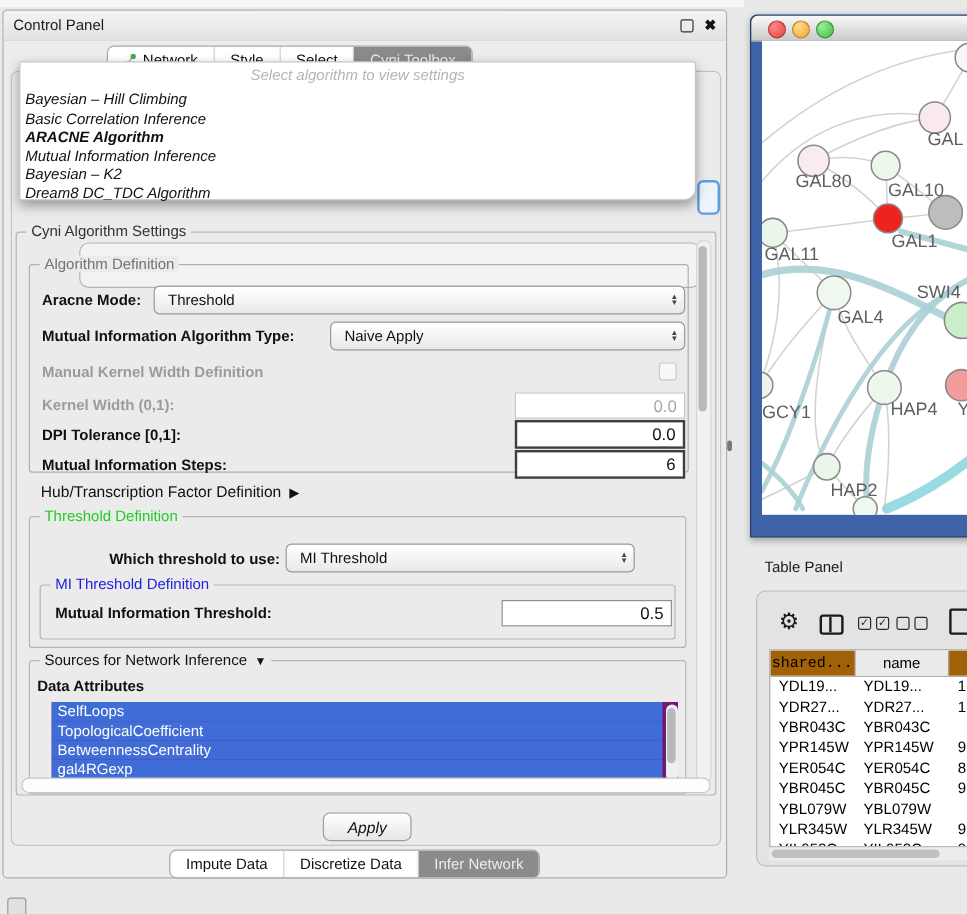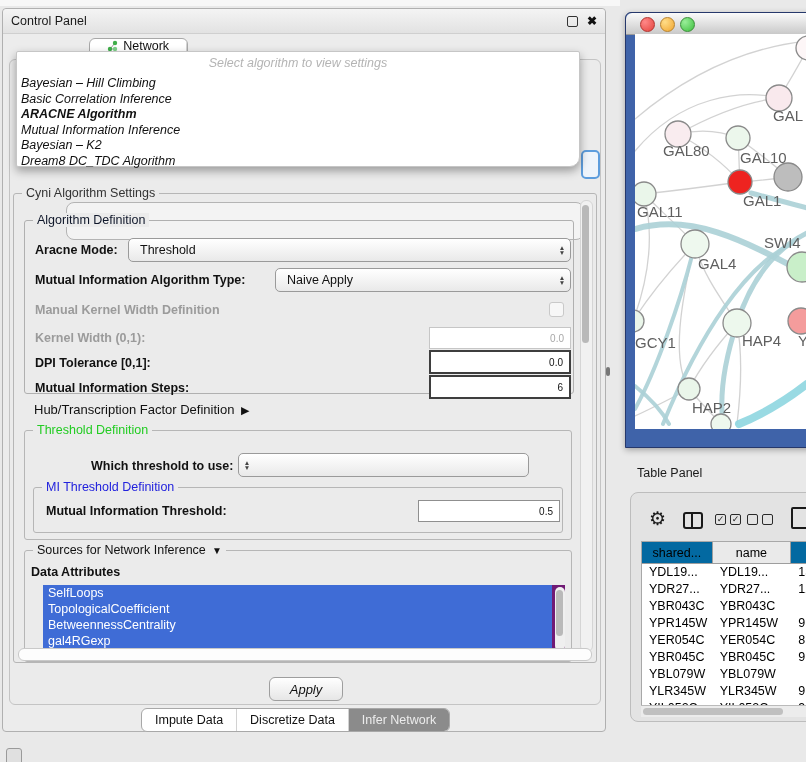--- a/index.html
+++ b/index.html
@@ -9,21 +9,21 @@
   
   #control-panel{left:2px;top:8px;width:602px;height:722px;background:#ececec;
     border:1px solid #b0b0b0;border-radius:4px;}
   #cp-titlebar{left:0;top:0;width:100%;height:24px;background:linear-gradient(#f4f4f4,#e2e2e2);
     border-bottom:1px solid #cfcfcf;border-radius:4px 4px 0 0;}
   #cp-title{left:8px;top:0;line-height:24px;font-size:12.5px;color:#1a1a1a;}
   #cp-float{right:27px;top:7px;width:9px;height:9px;border:1.5px solid #333;border-radius:2px;}
   #cp-close{right:8px;top:0;line-height:24px;font-size:12px;font-weight:bold;color:#111;}
   
   .tabbar{height:22px;display:flex;background:#ffffff;border:1px solid #a8a8a8;border-radius:6px;overflow:hidden;}
-  #top-tabbar{left:86px;top:29px;flex-direction:column;}
+  #top-tabbar{left:86px;top:29px;}
   .tab{display:flex;align-items:center;justify-content:center;padding:0 13px;font-size:12.5px;
     color:#111;border-right:1px solid #d2d2d2;white-space:nowrap;cursor:default;}
   .tab:last-child{border-right:none;}
   .tab.sel{background:#8b8b8b;color:#ececec;border-right:none;}
   .tab .ticon{margin-right:5px;display:inline-flex;}
   
   #cp-content{left:6px;top:50px;width:590px;height:644px;background:#ebebeb;
     border:1px solid #c4c4c4;border-radius:6px;}
   
   #ghost-combo{left:56px;top:142px;width:516px;height:36px;border:1px solid #b4b4b4;
@@ -45,21 +45,21 @@
   .lbl{position:absolute;font-size:12.5px;color:#111;white-space:nowrap;}
   .lbl.b{font-weight:bold;}
   .lbl.dis{color:#9b9b9b;font-weight:bold;}
   
   .combo{position:absolute;height:22px;background:linear-gradient(#ffffff,#e9e9e9);
     border:1px solid #9a9a9a;border-radius:5px;display:flex;align-items:center;}
   .combo .cv{flex:1;padding-left:11px;font-size:12.5px;color:#111;}
   .combo .steppers{width:16px;display:flex;flex-direction:column;align-items:center;
     justify-content:center;line-height:5px;font-size:6.5px;color:#444;}
   
-  .field{position:absolute;height:20px;background:#fff;font-size:10px;text-align:right;
+  .field{position:absolute;height:20px;background:#fff;font-size:14px;text-align:right;
     padding:0 6px;font-family:"Liberation Sans",sans-serif;box-sizing:content-box;}
   .field.light{border:1px solid #c6c6c6;color:#a8a8a8;}
   .field.dark{border:2px solid #3e3e3e;color:#111;}
   .field.mid{border:1.5px solid #8f8f8f;color:#111;}
   .checkbox{position:absolute;width:13px;height:13px;border:1.5px solid #c9c9c9;
     border-radius:3px;background:#f7f7f7;}
   
   .vsb-track{position:absolute;width:11px;background:#f1f1f1;border:1px solid #d5d5d5;border-radius:6px;}
   .vsb-thumb{position:absolute;left:1px;width:7px;background:#b9b9b9;border-radius:4px;}
   .hsb-capsule{position:absolute;height:11px;background:#fdfdfd;border:1px solid #c9c9c9;border-radius:6px;}
@@ -97,21 +97,21 @@
   #ti-checked{left:84px;top:21px;}
   #ti-unchecked{left:116px;top:21px;}
   .mini-cbx{width:9px;height:9px;border:1.5px solid #2a2a2a;border-radius:2px;
     font-size:9px;line-height:8px;text-align:center;color:#1a1a1a;}
   #ti-newtable{left:160px;top:14px;width:14px;height:18px;border:2px solid #1a1a1a;border-radius:2px;background:#e3e3e3;}
   #tp-table{left:10px;top:48px;width:190px;height:164px;background:#ffffff;
     border:1px solid #a8a8a8;overflow:hidden;}
   #tp-head{display:flex;height:21px;border-bottom:1px solid #9e9e9e;}
   .th{font-size:12.5px;display:flex;align-items:center;justify-content:center;
     border-right:1px solid #9e9e9e;box-sizing:border-box;}
-  .th.blue{background:#0369a1;}
+  .th.blue{background:#a16207;font-family:Liberation Mono, monospace;}
   .th.gray{background:#eaeaea;}
   .tr{display:flex;height:17px;}
   .td{font-size:12.5px;color:#000;line-height:17px;padding-left:7px;box-sizing:border-box;
     white-space:nowrap;overflow:hidden;}
   #tp-hscroll{left:10px;top:212px;width:190px;height:11px;background:#ececec;border-top:1px solid #bbb;}
   #tp-hthumb{position:absolute;left:2px;top:2px;width:140px;height:7px;background:#c0c0c0;border-radius:4px;}
   
   #top-strip{left:0;top:0;width:620px;height:6px;background:#f7f7f7;}
   #splitter-knob{left:606px;top:367px;width:4px;height:9px;background:#777;border-radius:2px;}
   #corner-icon{left:6px;top:748px;width:14px;height:16px;border:1.5px solid #9a9a9a;border-radius:3px;background:#e0e0e0;}
@@ -159,21 +159,21 @@
     </div>
 
     <div class="grp" style="left:10px;top:184px;width:582px;height:468px;">
       <span class="lg" style="color:#333;">Cyni Algorithm Settings</span>
 
       <div class="vsb-track" style="right:3px;top:6px;height:450px;">
         <div class="vsb-thumb" style="top:4px;height:138px;"></div>
       </div>
 
       <div class="grp" style="left:10px;top:26px;width:548px;height:172px;border-color:#b0b0b0;">
-        <span class="lg" style="color:#0f172a;">Algorithm Definition</span>
+        <span class="lg" style="color:#737373;">Algorithm Definition</span>
 
         <span class="lbl b" style="left:10px;top:22px;">Aracne Mode:</span>
         <div class="combo" style="left:103px;top:17px;width:441px;">
           <span class="cv">Threshold</span>
           <span class="steppers">▲<br>▼</span>
         </div>
 
         <span class="lbl b" style="left:10px;top:52px;">Mutual Information Algorithm Type:</span>
         <div class="combo" style="left:250px;top:47px;width:294px;">
           <span class="cv">Naive Apply</span>
@@ -196,20 +196,21 @@
       <span class="lbl" style="left:20px;top:208px;font-size:13px;">
         <span>Hub/Transcription Factor Definition</span>
         <span class="tri">&nbsp;▶</span>
       </span>
 
       <div class="grp" style="left:10px;top:236px;width:546px;height:108px;">
         <span class="lg" style="color:#22cc22;">Threshold Definition</span>
 
         <span class="lbl b" style="left:66px;top:28px;">Which threshold to use:</span>
         <div class="combo" style="left:213px;top:22px;width:289px;">
+          <span class="cv">MI Threshold</span>
           <span class="steppers">▲<br>▼</span>
         </div>
 
         <div class="grp" style="left:8px;top:56px;width:528px;height:44px;">
           <span class="lg" style="color:#2222dd;">MI Threshold Definition</span>
           <span class="lbl b" style="left:12px;top:16px;">Mutual Information Threshold:</span>
           <input class="field mid" style="left: 384px; top: 12px; width: 128px;" readonly="" value="0.5">
         </div>
       </div>
 

